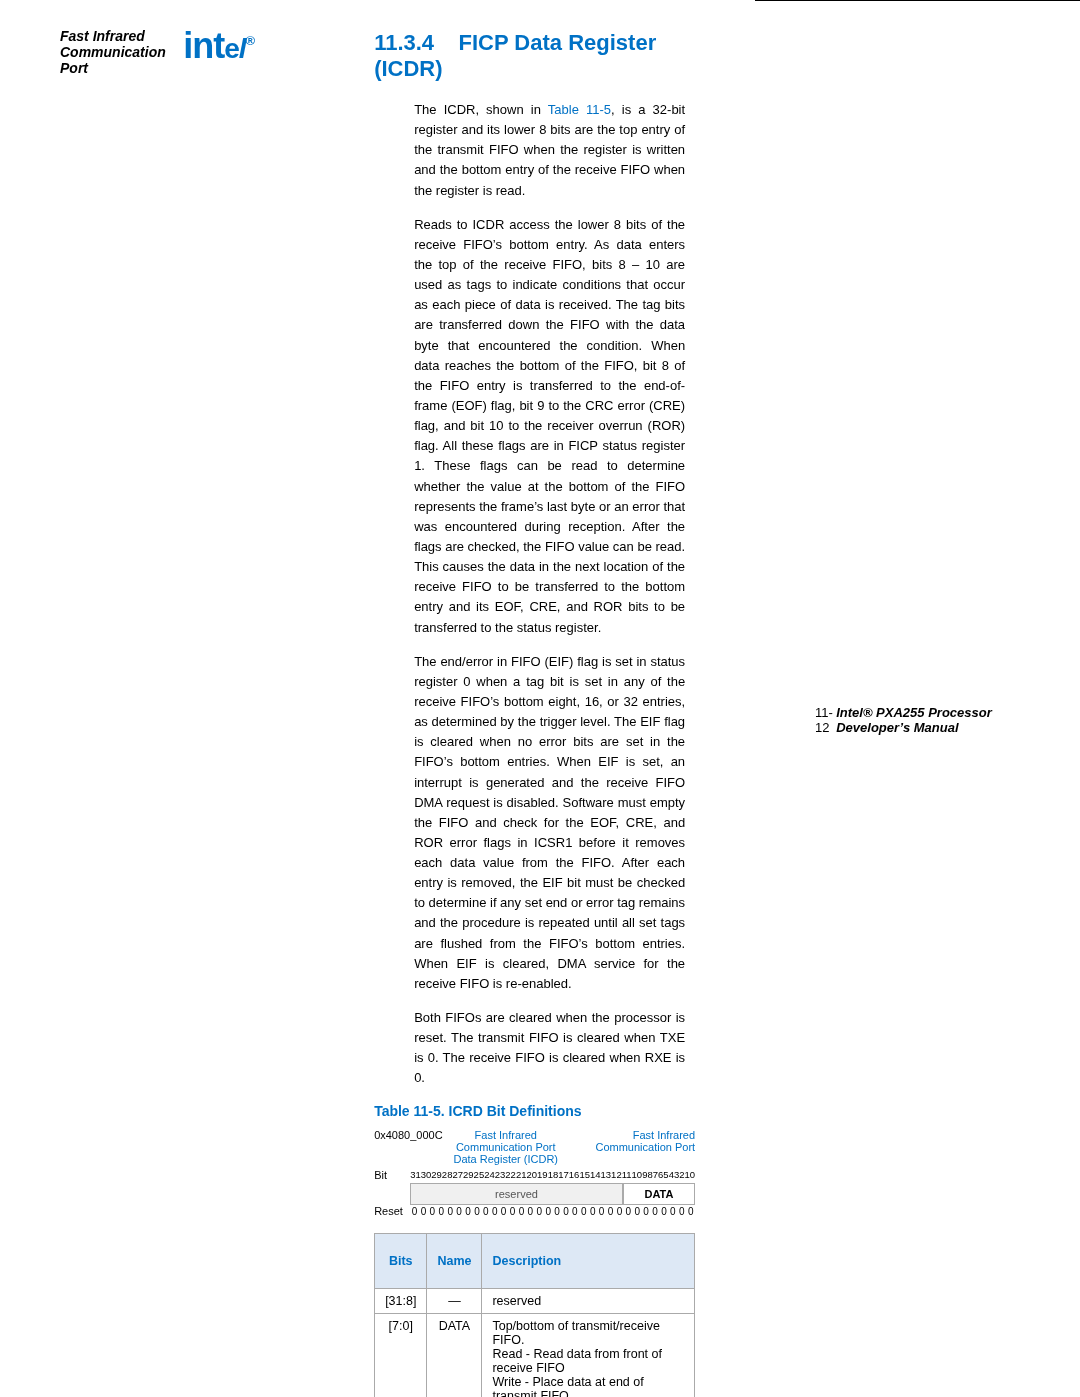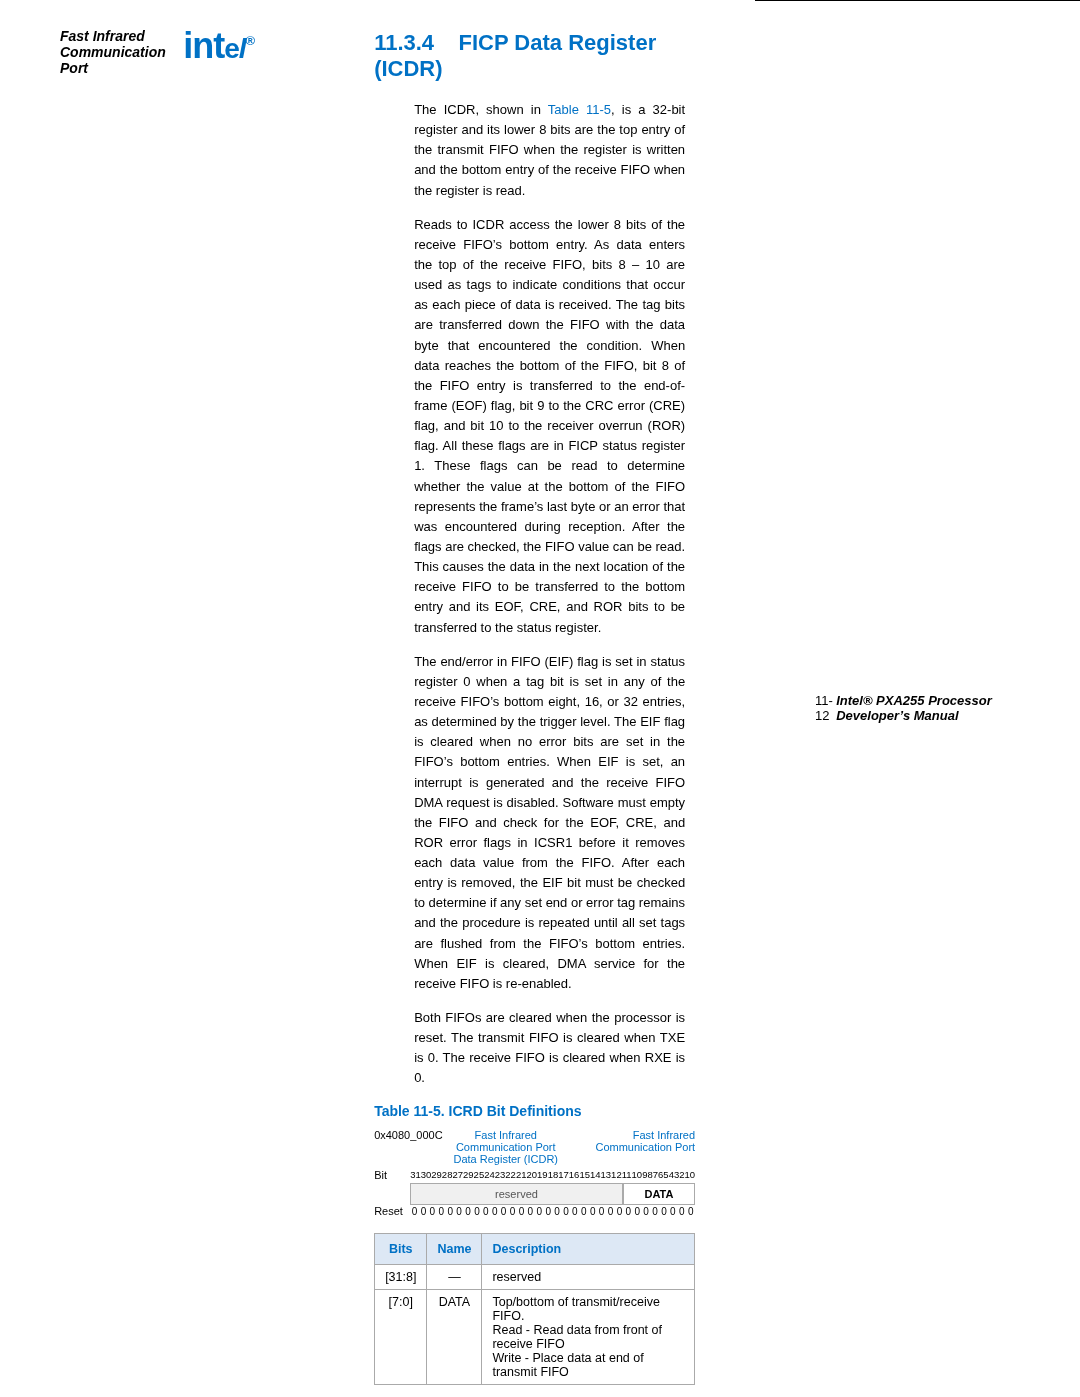--- a/index.html
+++ b/index.html
@@ -209,21 +209,21 @@
     .def-table {
       width: 100%;
       border-collapse: collapse;
       font-size: 12.5px;
       margin-top: 6px;
     }
     .def-table th {
       background: #dde8f5;
       color: #0071c5;
       font-weight: bold;
-      padding: 8px 10px;
+      padding: 20px 10px;
       border: 1px solid #aaa;
       text-align: left;
     }
     .def-table th.center {
       text-align: center;
     }
     .def-table td {
       padding: 5px 10px;
       border: 1px solid #aaa;
       vertical-align: top;

